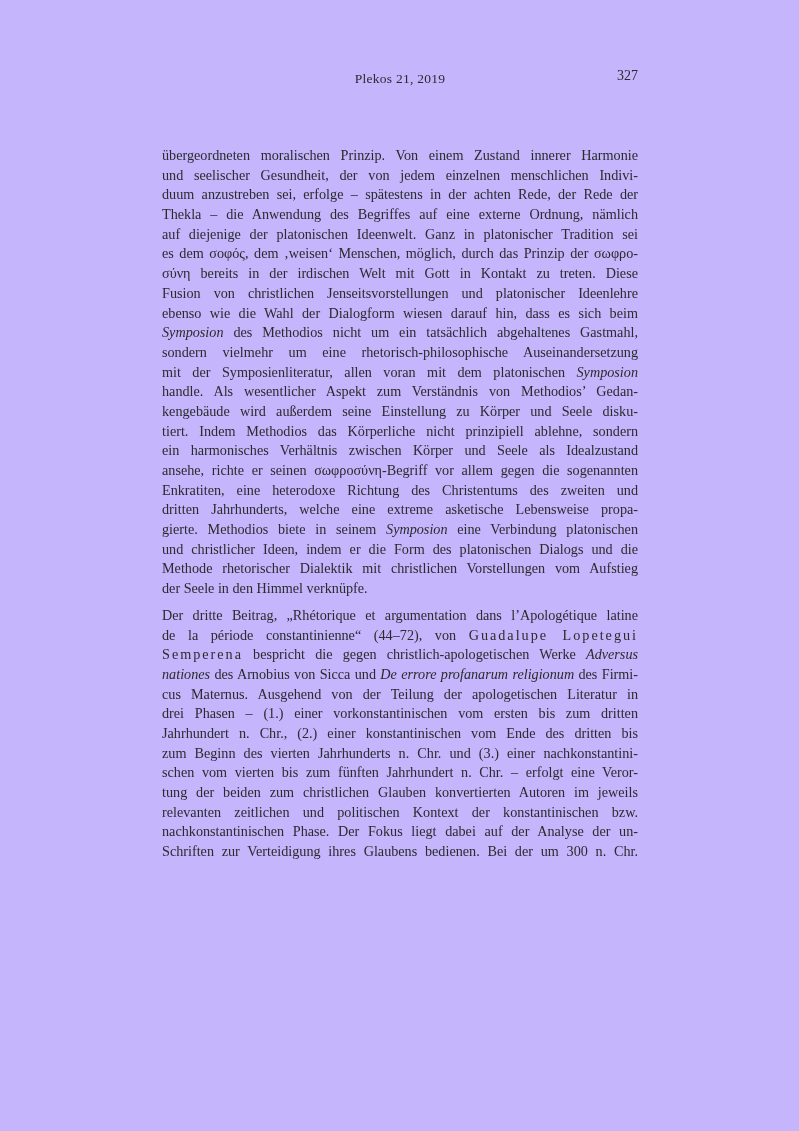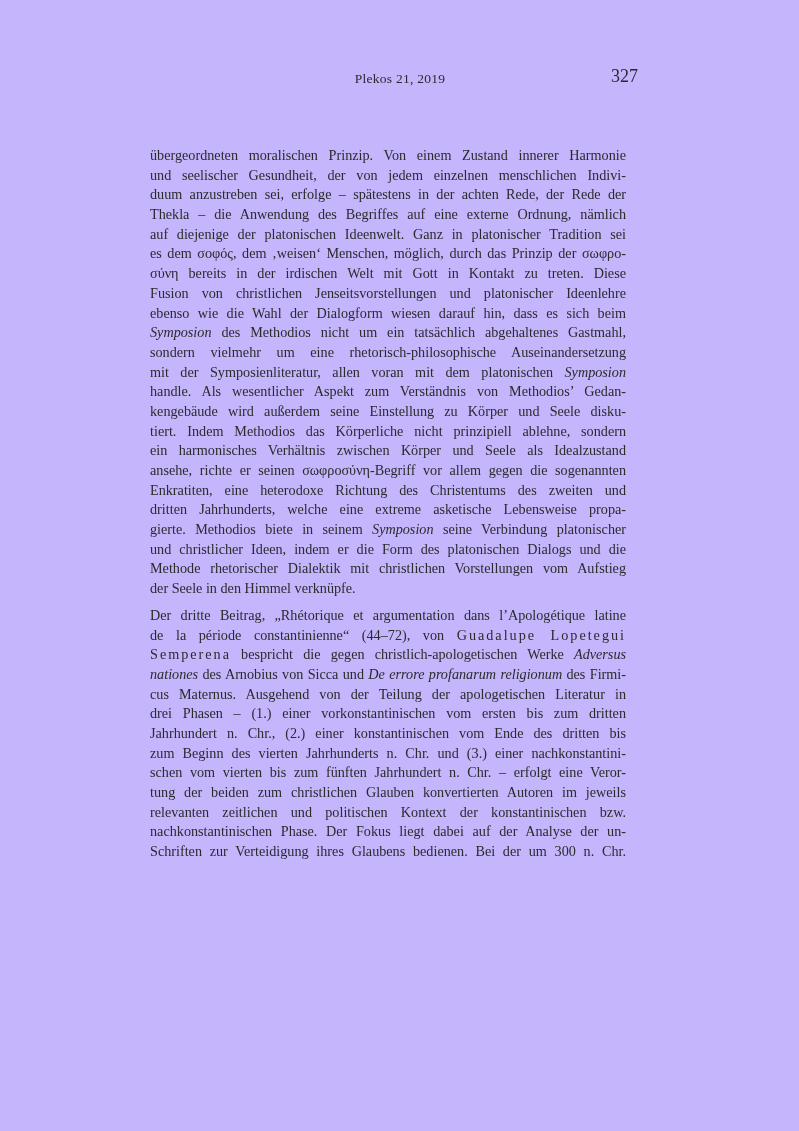--- a/index.html
+++ b/index.html
@@ -27,25 +27,25 @@
   }
   .journal {
     display: block;
     text-align: center;
     letter-spacing: 0.02em;
   }
   .pagenum {
     position: absolute;
     right: 0;
     top: -3px;
-    font-size: 18px;
+    font-size: 14px;
   }
   .text-block {
     position: absolute;
-    left: 150px;
+    left: 162px;
     top: 146px;
     width: 476px;
     font-size: 14.2px;
   }
   .paragraph + .paragraph {
     margin-top: 7px;
   }
   .line {
     text-align: justify;
     text-align-last: justify;
@@ -82,21 +82,21 @@
         <div class="line"><span class="it">Symposion</span><span> des Methodios nicht um ein tatsächlich abgehaltenes Gastmahl,</span></div>
         <div class="line"><span>sondern vielmehr um eine rhetorisch-philosophische Auseinandersetzung</span></div>
         <div class="line"><span>mit der Symposienliteratur, allen voran mit dem platonischen </span><span class="it">Symposion</span></div>
         <div class="line"><span>handle. Als wesentlicher Aspekt zum Verständnis von Methodios’ Gedan-</span></div>
         <div class="line"><span>kengebäude wird außerdem seine Einstellung zu Körper und Seele disku-</span></div>
         <div class="line"><span>tiert. Indem Methodios das Körperliche nicht prinzipiell ablehne, sondern</span></div>
         <div class="line"><span>ein harmonisches Verhältnis zwischen Körper und Seele als Idealzustand</span></div>
         <div class="line"><span>ansehe, richte er seinen σωφροσύνη-Begriff vor allem gegen die sogenannten</span></div>
         <div class="line"><span>Enkratiten, eine heterodoxe Richtung des Christentums des zweiten und</span></div>
         <div class="line"><span>dritten Jahrhunderts, welche eine extreme asketische Lebensweise propa-</span></div>
-        <div class="line"><span>gierte. Methodios biete in seinem </span><span class="it">Symposion</span><span> seine Verbindung platonischer</span></div>
+        <div class="line"><span>gierte. Methodios biete in seinem </span><span class="it">Symposion</span><span> eine Verbindung platonischen</span></div>
         <div class="line"><span>und christlicher Ideen, indem er die Form des platonischen Dialogs und die</span></div>
         <div class="line"><span>Methode rhetorischer Dialektik mit christlichen Vorstellungen vom Aufstieg</span></div>
         <div class="line last"><span>der Seele in den Himmel verknüpfe.</span></div>
       </div>
       <div class="paragraph">
         <div class="line"><span>Der dritte Beitrag, „Rhétorique et argumentation dans l’Apologétique latine</span></div>
         <div class="line"><span>de la période constantinienne“ (44–72), von </span><span class="sp">Guadalupe Lopetegui</span></div>
         <div class="line"><span class="sp">Semperena</span><span> bespricht die gegen christlich-apologetischen Werke </span><span class="it">Adversus</span></div>
         <div class="line"><span class="it">nationes</span><span> des Arnobius von Sicca und </span><span class="it">De errore profanarum religionum</span><span> des Firmi-</span></div>
         <div class="line"><span>cus Maternus. Ausgehend von der Teilung der apologetischen Literatur in</span></div>

